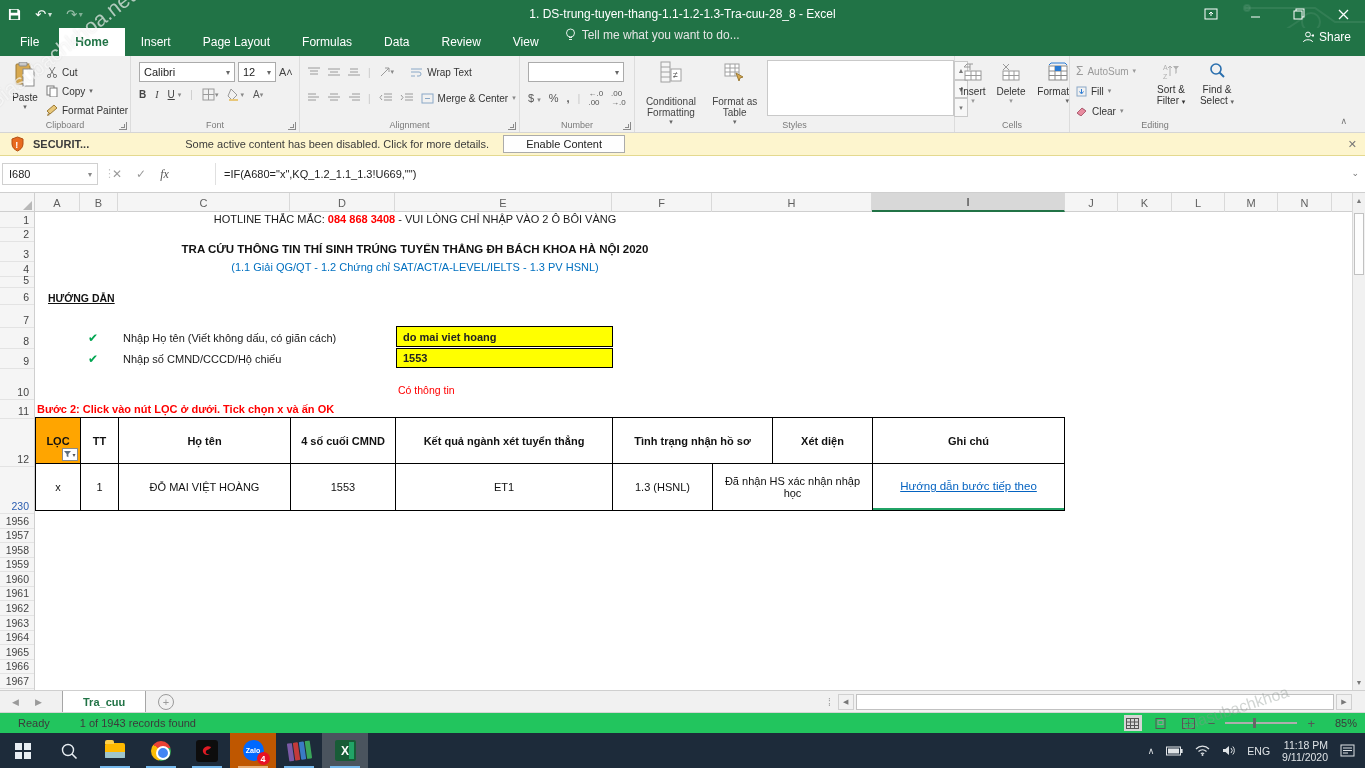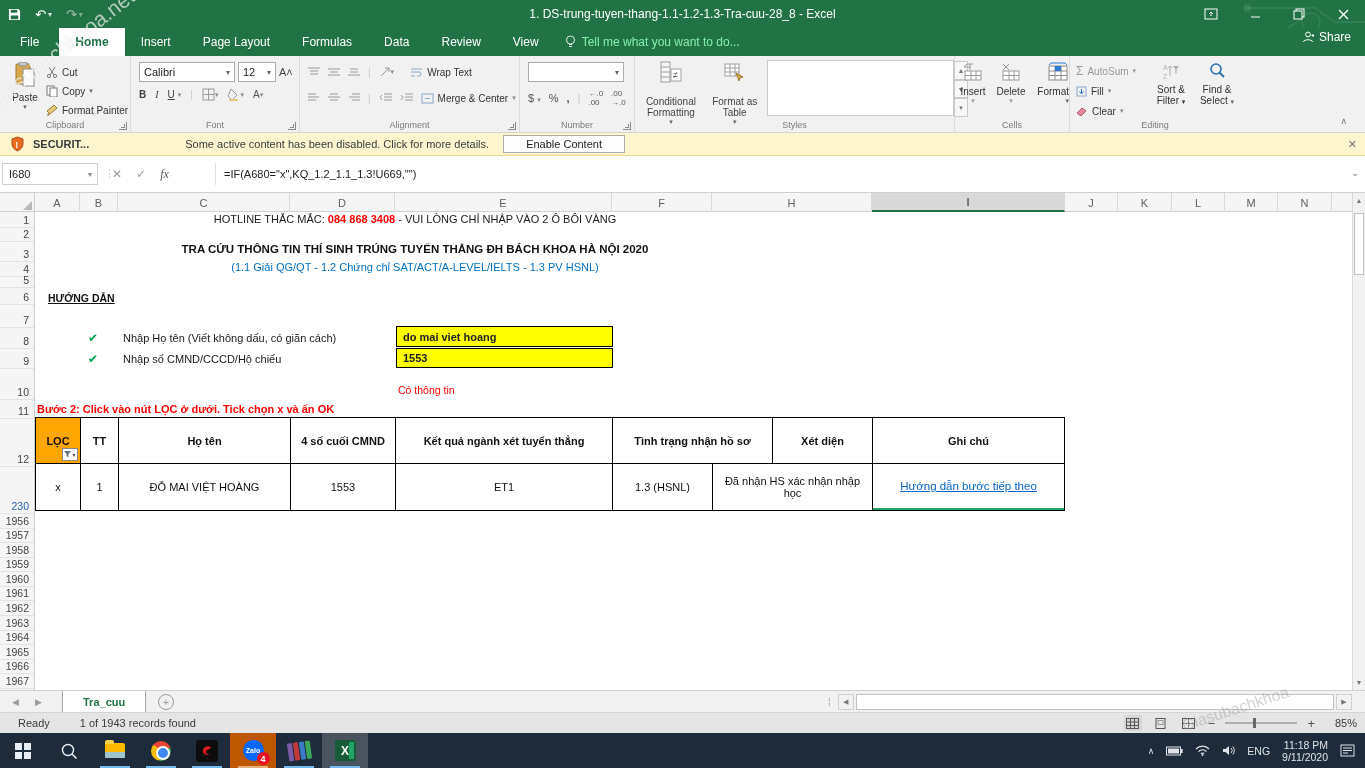--- a/index.html
+++ b/index.html
@@ -16,21 +16,21 @@
   .winbtns { position:absolute; right:0; top:0; height:28px; display:flex; }
   .winbtn { width:44px; height:28px; display:flex; align-items:center; justify-content:center; color:#fff; }
   .circuit { position:absolute; right:0; top:0; width:260px; height:56px; opacity:.35; pointer-events:none; }
 
   
   .tabrow { position:absolute; left:0; top:28px; width:100%; height:28px; background:#217346; display:flex; align-items:stretch; }
   .rtabs { display:flex; }
   .rtab { padding:0 16px; display:flex; align-items:center; color:#fff; font-size:12px; white-space:nowrap; }
   .rtab:nth-child(1) { padding:0 20px; }
   .rtab:nth-child(2) { background:#fff; color:#217346; font-weight:bold; }
-  .tellme { display:flex; align-items:center; color:#86efac; font-size:12px; margin-left:10px; gap:6px; }
+  .tellme { display:flex; color:#e5e5e5; font-size:12px; margin-left:10px; gap:6px; }
   .share { position:absolute; right:14px; top:30px; display:flex; align-items:center; gap:5px; color:#fff; font-size:12px; }
 
   
   .ribbon { position:absolute; left:0; top:56px; width:100%; height:77px; background:#f1f1f1; border-bottom:1px solid #d5d5d5; font-size:10px; color:#444; }
   .rgroup { position:absolute; top:0; height:76px; border-right:1px solid #dcdcdc; }
   .glabel { position:absolute; bottom:2px; left:0; right:0; text-align:center; color:#7a7a7a; font-size:9px; }
   .launcher { position:absolute; bottom:2px; right:3px; width:8px; height:8px; border-right:1px solid #8a8a8a; border-bottom:1px solid #8a8a8a; }
   .launcher::after{ content:""; position:absolute; right:1px; bottom:1px; width:3px; height:3px; border-right:1px solid #8a8a8a; border-bottom:1px solid #8a8a8a; }
   .bigbtn { display:flex; flex-direction:column; align-items:center; justify-content:flex-start; padding-top:6px; width:42px; height:62px; }
   .bigbtn .blab { margin-top:4px; font-size:10px; color:#333; text-align:center; line-height:11px; }
@@ -110,21 +110,21 @@
   .tabbar { position:absolute; left:0; top:690px; width:100%; height:22px; background:#f1f1f1; border-top:1px solid #cfcfcf; font-size:11px; }
   .tnav { position:absolute; left:12px; top:0; height:22px; display:flex; align-items:center; gap:16px; color:#9a9a9a; font-size:9px; }
   .sheettab { position:absolute; left:62px; top:0; height:22px; padding:0 20px; background:#fff; border-left:1px solid #a6a6a6; border-right:1px solid #a6a6a6; display:flex; align-items:center; color:#217346; font-weight:bold; }
   .addsheet { position:absolute; left:158px; top:3px; width:16px; height:16px; border:1px solid #9a9a9a; border-radius:50%; color:#9a9a9a; display:flex; align-items:center; justify-content:center; font-size:11px; }
   .hscroll { position:absolute; left:828px; top:3px; width:524px; height:16px; display:flex; align-items:center; }
   .hs-dots { color:#9a9a9a; margin-right:8px; font-size:10px; letter-spacing:-1px;}
   .hs-arr { width:16px; height:16px; background:#f1f1f1; border:1px solid #d0d0d0; display:flex; align-items:center; justify-content:center; font-size:7px; color:#777; }
   .hthumb { height:16px; flex:1; background:#fff; border:1px solid #c1c1c1; margin:0 2px; }
 
   
-  .statusbar { position:absolute; left:0; top:712px; width:100%; height:21px; background:#e5e5e5; border-top:1px solid #d5d5d5; display:flex; align-items:center; font-size:11px; color:#3b3b3b; }
+  .statusbar { position:absolute; left:0; top:712px; width:100%; height:21px; background:#22c55e; border-top:1px solid #d5d5d5; display:flex; align-items:center; font-size:11px; color:#3b3b3b; }
   .statusbar .ready { margin-left:18px; }
   .statusbar .records { margin-left:30px; }
   .sb-right { position:absolute; right:8px; display:flex; align-items:center; gap:10px; }
   .viewico { width:18px; height:16px; display:flex; align-items:center; justify-content:center; }
   .viewico.active { background:#d6d6d6; }
   .zoomtrack { width:72px; height:2px; background:#aeaeae; position:relative; }
   .zoomthumb { position:absolute; left:28px; top:-4px; width:3px; height:10px; background:#666; }
   .zminus,.zplus { color:#555; font-size:13px; }
   .zpct { width:32px; text-align:right; color:#3b3b3b; }
 

